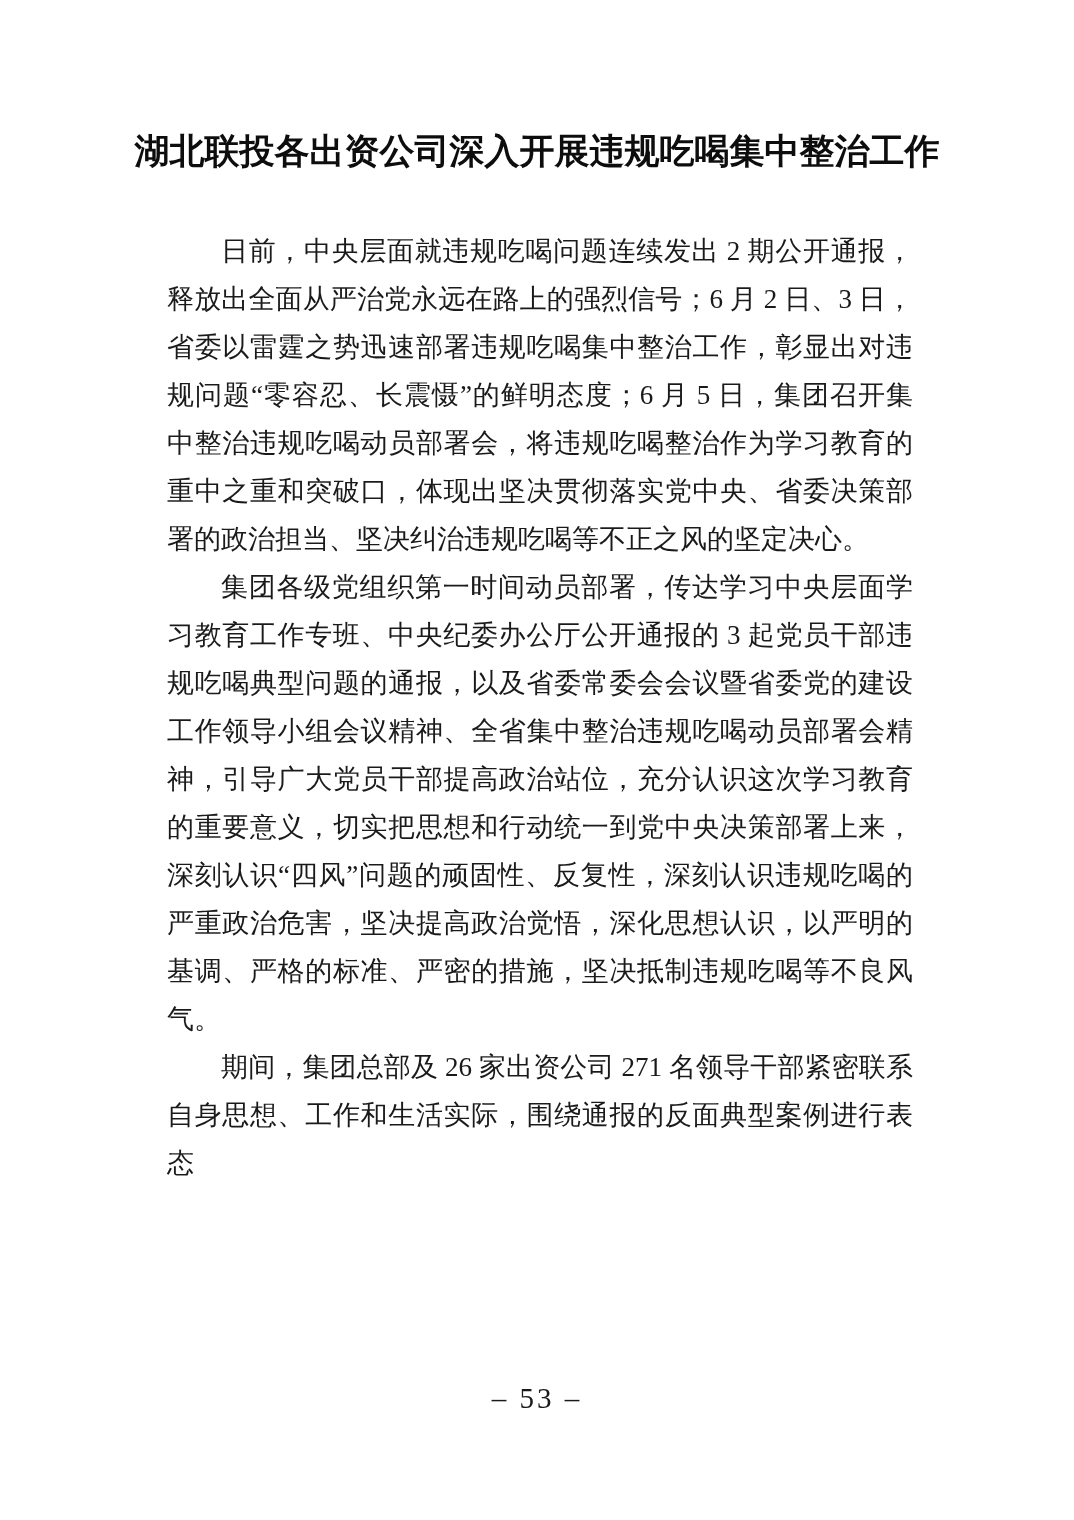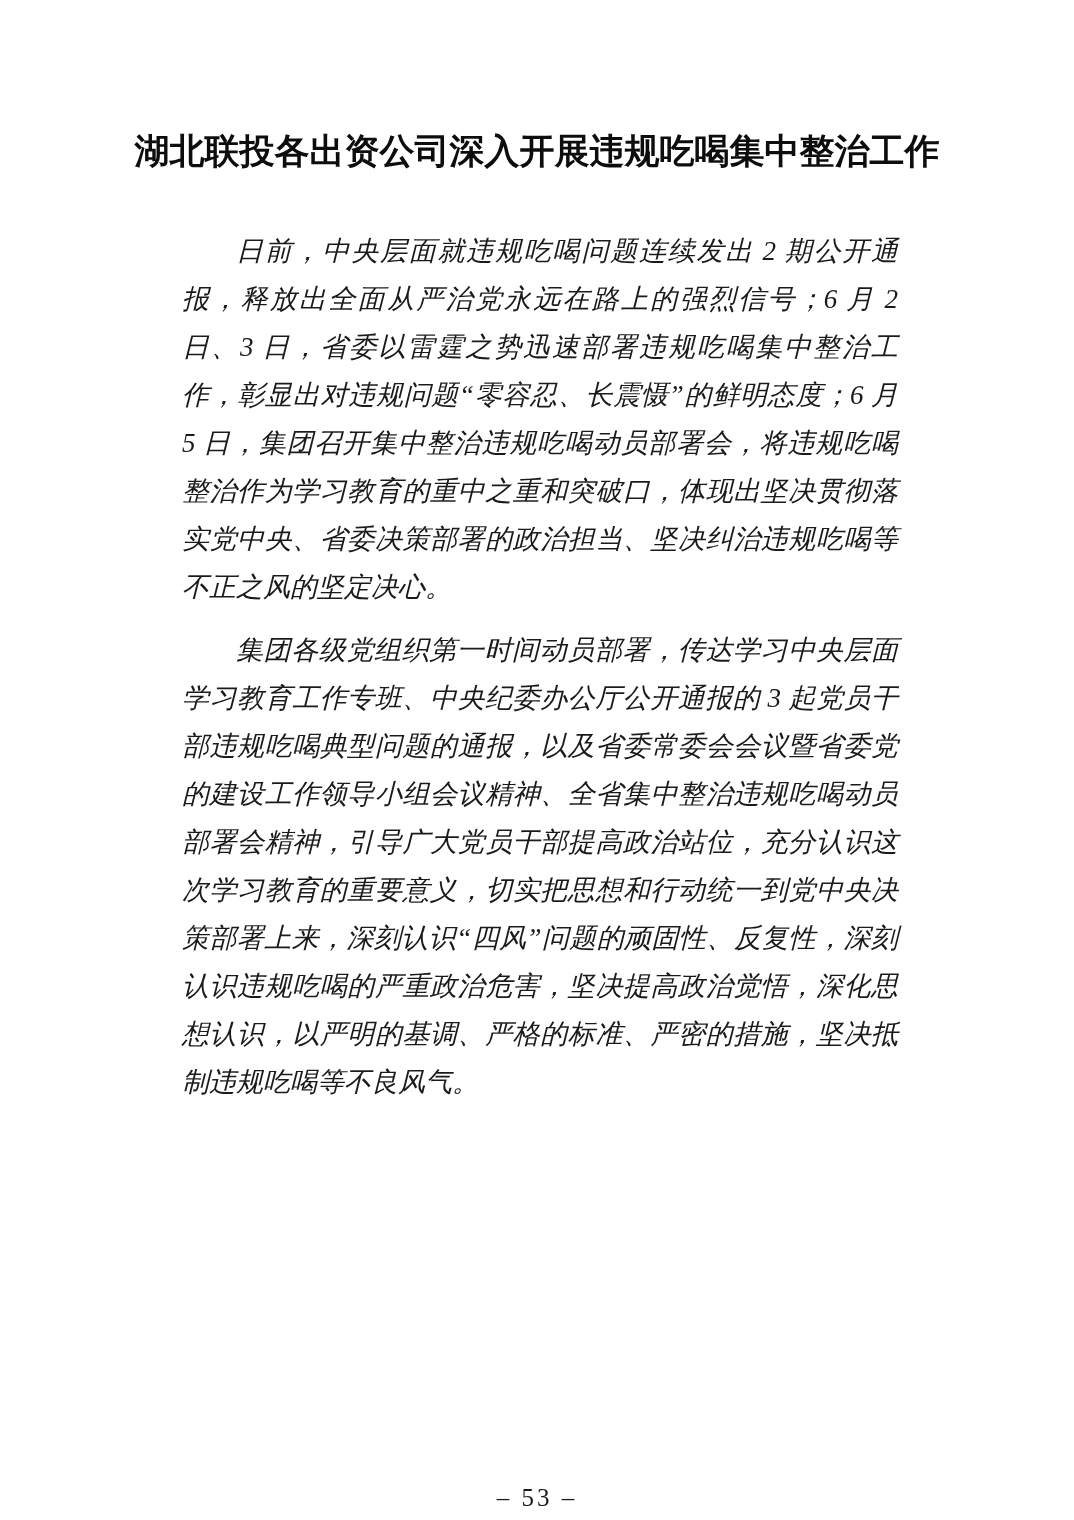--- a/index.html
+++ b/index.html
@@ -27,42 +27,42 @@
     width: 746px;
     margin: 52px 0 0 167px;
     font-size: 27px;
     line-height: 48px;
     text-align: justify;
     text-justify: inter-ideograph;
     color: #1a1a1a;
   }
   .doc-body p {
     text-indent: 2em;
-    margin: 15px;
-    font-style: italic;
+    margin: 0;
   }
   .page-footer {
     position: absolute;
     left: 0;
     right: 0;
-    top: 1484px;
+    top: 1382px;
     text-align: center;
-    font-size: 25px;
+    font-size: 29px;
     letter-spacing: 3px;
     color: #1a1a1a;
     font-family: "Liberation Serif", "DejaVu Serif", serif;
   }
 </style>
 </head>
 <body>
 
 <div class="page">
 
   <h1 class="doc-title">湖北联投各出资公司深入开展违规吃喝集中整治工作</h1>
 
   <div class="doc-body">
     <p>日前，中央层面就违规吃喝问题连续发出 2 期公开通报，释放出全面从严治党永远在路上的强烈信号；6 月 2 日、3 日，省委以雷霆之势迅速部署违规吃喝集中整治工作，彰显出对违规问题“零容忍、长震慑”的鲜明态度；6 月 5 日，集团召开集中整治违规吃喝动员部署会，将违规吃喝整治作为学习教育的重中之重和突破口，体现出坚决贯彻落实党中央、省委决策部署的政治担当、坚决纠治违规吃喝等不正之风的坚定决心。</p>
     <p>集团各级党组织第一时间动员部署，传达学习中央层面学习教育工作专班、中央纪委办公厅公开通报的 3 起党员干部违规吃喝典型问题的通报，以及省委常委会会议暨省委党的建设工作领导小组会议精神、全省集中整治违规吃喝动员部署会精神，引导广大党员干部提高政治站位，充分认识这次学习教育的重要意义，切实把思想和行动统一到党中央决策部署上来，深刻认识“四风”问题的顽固性、反复性，深刻认识违规吃喝的严重政治危害，坚决提高政治觉悟，深化思想认识，以严明的基调、严格的标准、严密的措施，坚决抵制违规吃喝等不良风气。</p>
+    <p>期间，集团总部及 26 家出资公司 271 名领导干部紧密联系自身思想、工作和生活实际，围绕通报的反面典型案例进行表态</p>
   </div>
 
   <div class="page-footer">– 53 –</div>
 
 </div>
 
 </body></html>

